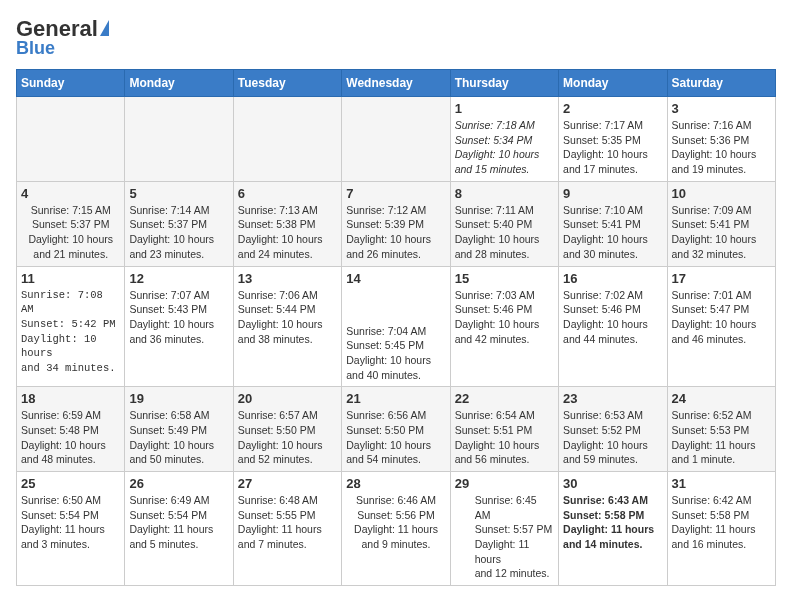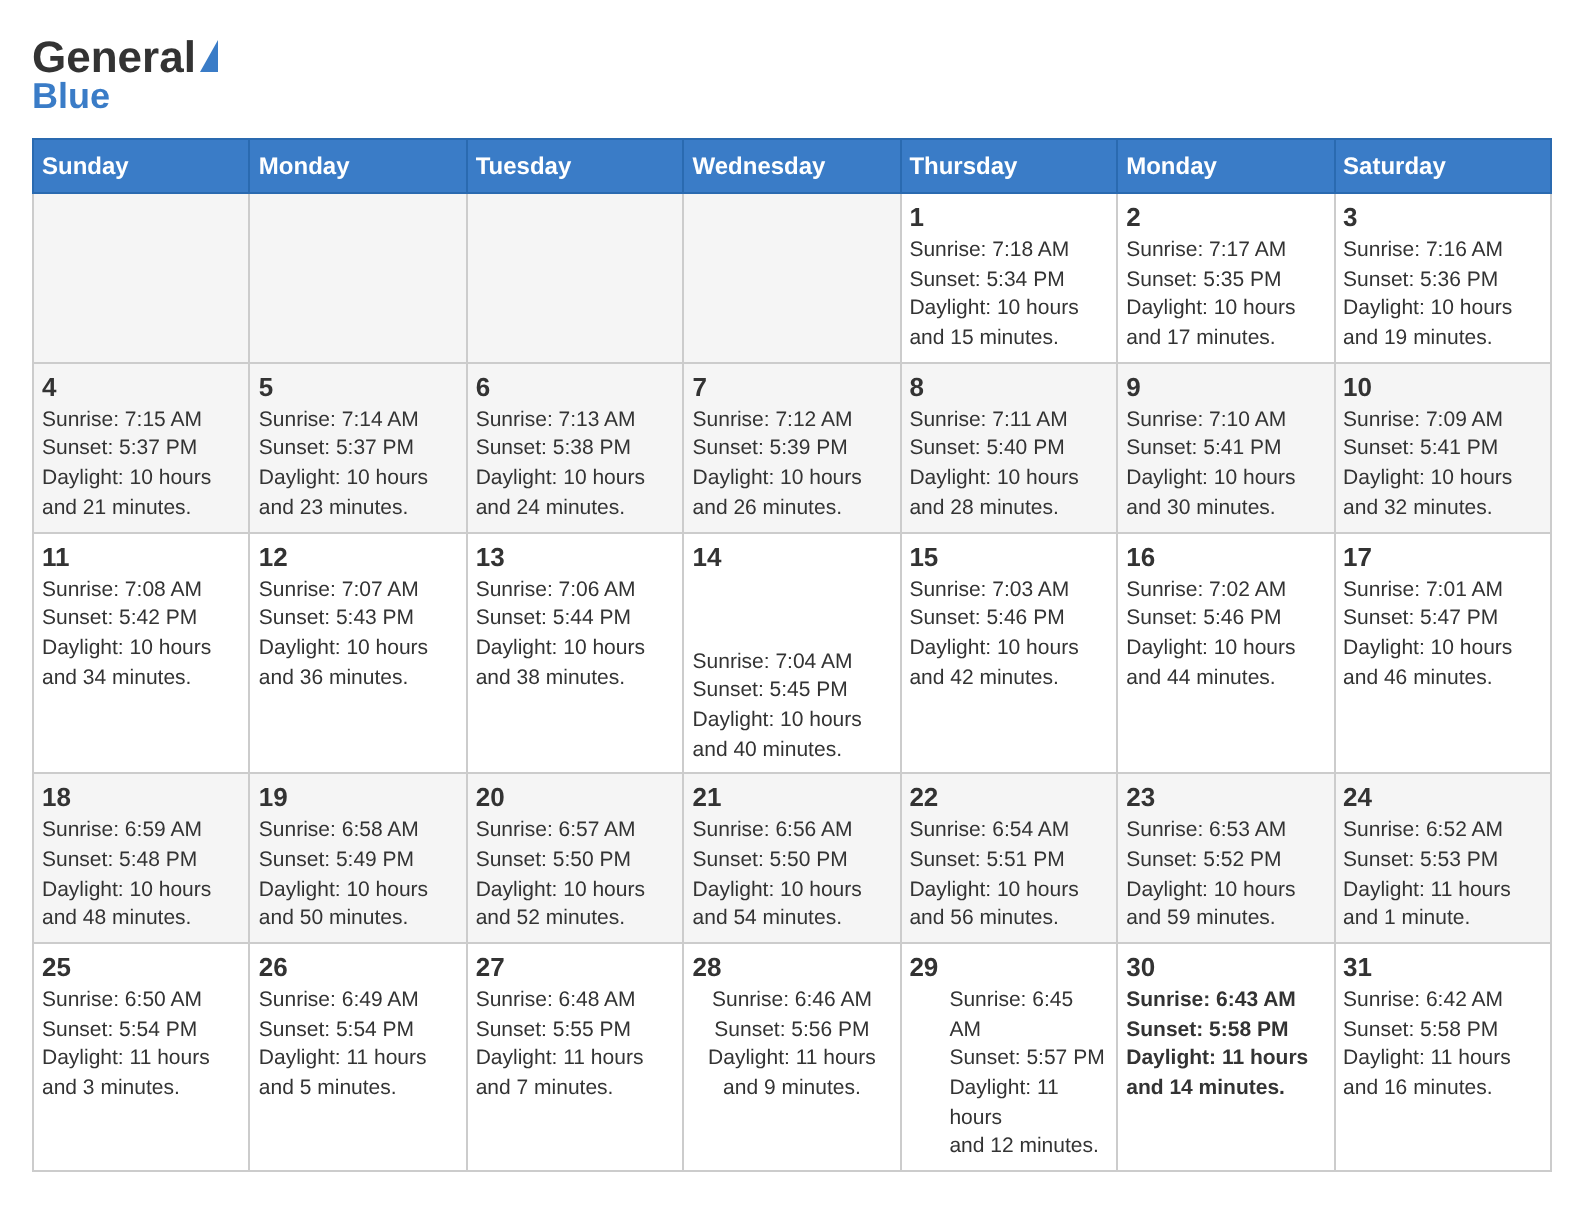--- a/index.html
+++ b/index.html
@@ -50,21 +50,21 @@
       </tr>
   </thead>
   <tbody id="calendar-body">
   <tr>
         <td class="empty"></td>
         <td class="empty"></td>
         <td class="empty"></td>
         <td class="empty"></td>
         <td>
           <div class="day-number">1</div>
-          <div class="day-info" style="white-space: pre-line;">Sunrise: 7:18 AM
+          <div class="day-info" style="white-space: pre-line; font-style: italic;">Sunrise: 7:18 AM
 Sunset: 5:34 PM
 Daylight: 10 hours
 and 15 minutes.</div>
         </td>
         <td>
           <div class="day-number">2</div>
           <div class="day-info" style="white-space: pre-line;">Sunrise: 7:17 AM
 Sunset: 5:35 PM
 Daylight: 10 hours
 and 17 minutes.</div>
@@ -73,21 +73,21 @@
           <div class="day-number">3</div>
           <div class="day-info" style="white-space: pre-line;">Sunrise: 7:16 AM
 Sunset: 5:36 PM
 Daylight: 10 hours
 and 19 minutes.</div>
         </td>
       </tr>
       <tr>
         <td>
           <div class="day-number">4</div>
-          <div class="day-info" style="white-space: pre-line;">Sunrise: 7:15 AM
+          <div class="day-info" style="white-space: pre-line; text-align: center;">Sunrise: 7:15 AM
 Sunset: 5:37 PM
 Daylight: 10 hours
 and 21 minutes.</div>
         </td>
         <td>
           <div class="day-number">5</div>
           <div class="day-info" style="white-space: pre-line;">Sunrise: 7:14 AM
 Sunset: 5:37 PM
 Daylight: 10 hours
 and 23 minutes.</div>
@@ -124,21 +124,21 @@
           <div class="day-number">10</div>
           <div class="day-info" style="white-space: pre-line;">Sunrise: 7:09 AM
 Sunset: 5:41 PM
 Daylight: 10 hours
 and 32 minutes.</div>
         </td>
       </tr>
       <tr>
         <td>
           <div class="day-number">11</div>
-          <div class="day-info" style="white-space: pre-line;">Sunrise: 7:08 AM
+          <div class="day-info" style="white-space: pre-line; font-family: Liberation Mono, monospace;">Sunrise: 7:08 AM
 Sunset: 5:42 PM
 Daylight: 10 hours
 and 34 minutes.</div>
         </td>
         <td>
           <div class="day-number">12</div>
           <div class="day-info" style="white-space: pre-line;">Sunrise: 7:07 AM
 Sunset: 5:43 PM
 Daylight: 10 hours
 and 36 minutes.</div>

